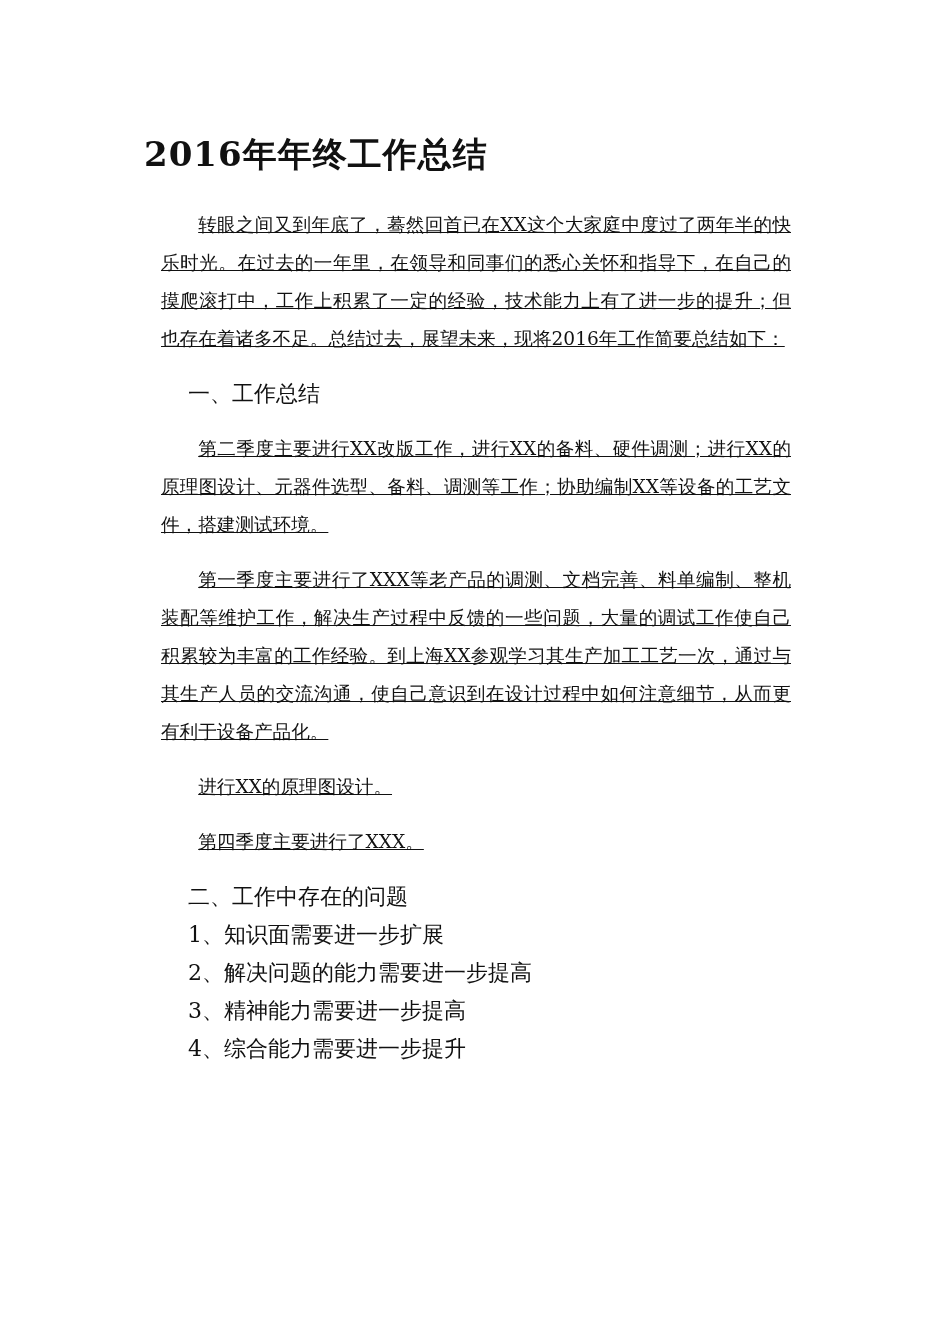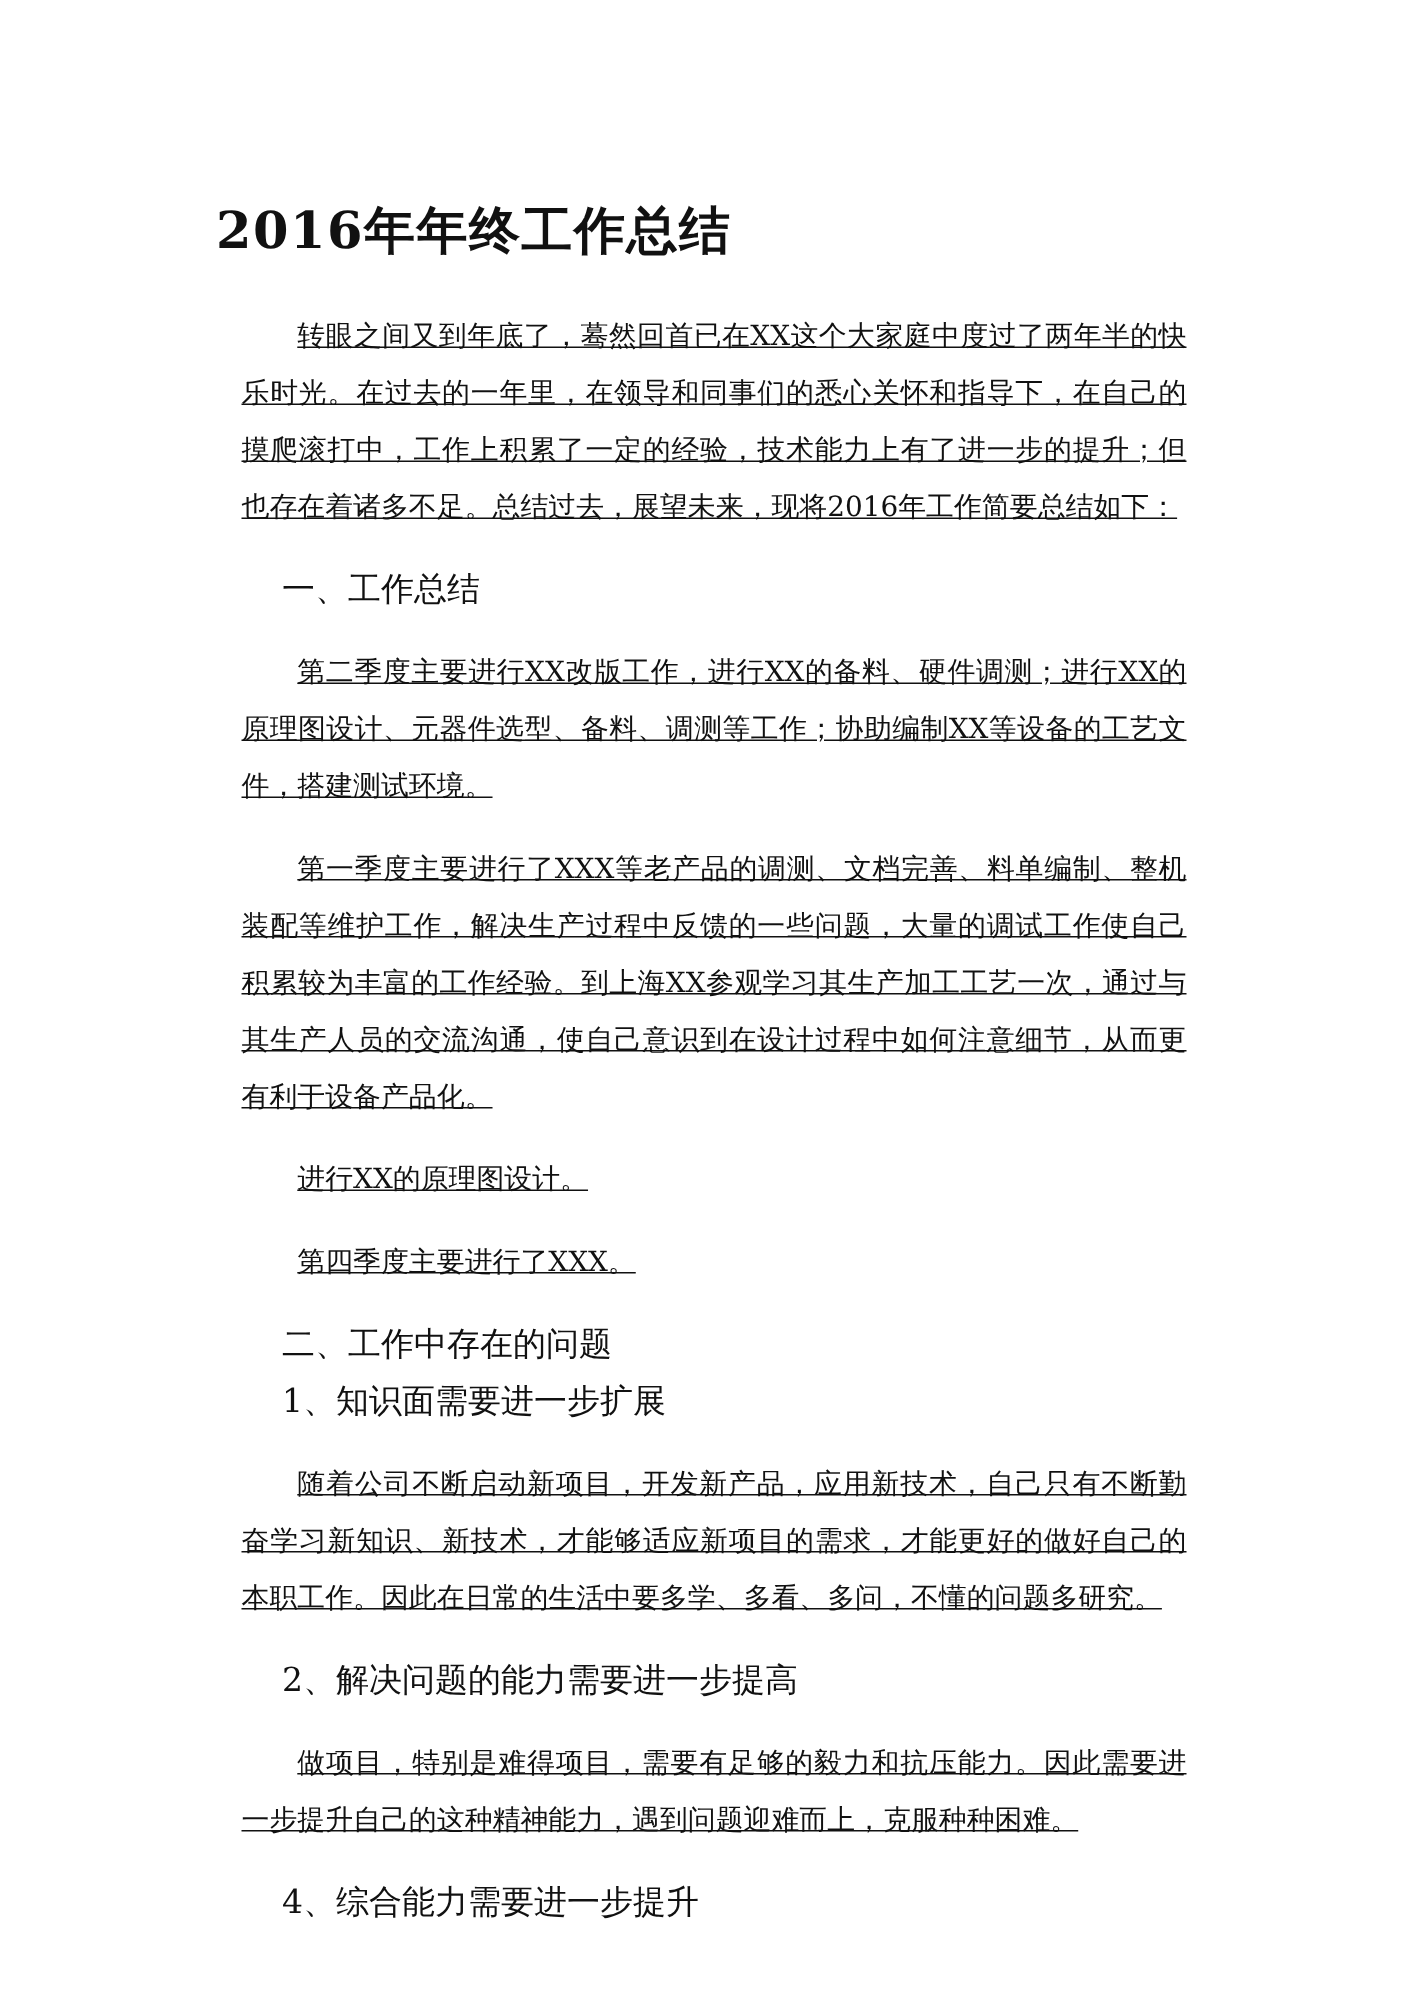--- a/index.html
+++ b/index.html
@@ -17,17 +17,16 @@
 <div class="page">
   <h1 class="title">2016年年终工作总结</h1>
   <p class="p">转眼之间又到年底了，蓦然回首已在XX这个大家庭中度过了两年半的快乐时光。在过去的一年里，在领导和同事们的悉心关怀和指导下，在自己的摸爬滚打中，工作上积累了一定的经验，技术能力上有了进一步的提升；但也存在着诸多不足。总结过去，展望未来，现将2016年工作简要总结如下：</p>
   <p class="h">一、工作总结</p>
   <p class="p">第二季度主要进行XX改版工作，进行XX的备料、硬件调测；进行XX的原理图设计、元器件选型、备料、调测等工作；协助编制XX等设备的工艺文件，搭建测试环境。</p>
   <p class="p">第一季度主要进行了XXX等老产品的调测、文档完善、料单编制、整机装配等维护工作，解决生产过程中反馈的一些问题，大量的调试工作使自己积累较为丰富的工作经验。到上海XX参观学习其生产加工工艺一次，通过与其生产人员的交流沟通，使自己意识到在设计过程中如何注意细节，从而更有利于设备产品化。</p>
   <p class="p">进行XX的原理图设计。</p>
   <p class="p">第四季度主要进行了XXX。</p>
   <p class="h">二、工作中存在的问题</p>
   <p class="h">1、知识面需要进一步扩展</p>
-  <p class="p">随着公司不断启动新项目，开发新产品，应用新技术，自己只有不断勤奋学习新知识、新技术，才能够适应新项目的需求，才能更好的做好自己的本职工作。因此在日常的生活中要多学、多看、多问，不懂的问题多研究。</p>
   <p class="h">2、解决问题的能力需要进一步提高</p>
-  <p class="p">做项目，特别是难得项目，需要有足够的毅力和抗压能力。因此需要进一步提升自己的这种精神能力，遇到问题迎难而上，克服种种困难。</p>
+  <p class="h">3、精神能力需要进一步提高</p>
   <p class="h">4、综合能力需要进一步提升</p>
 </div>
 
 </body></html>

